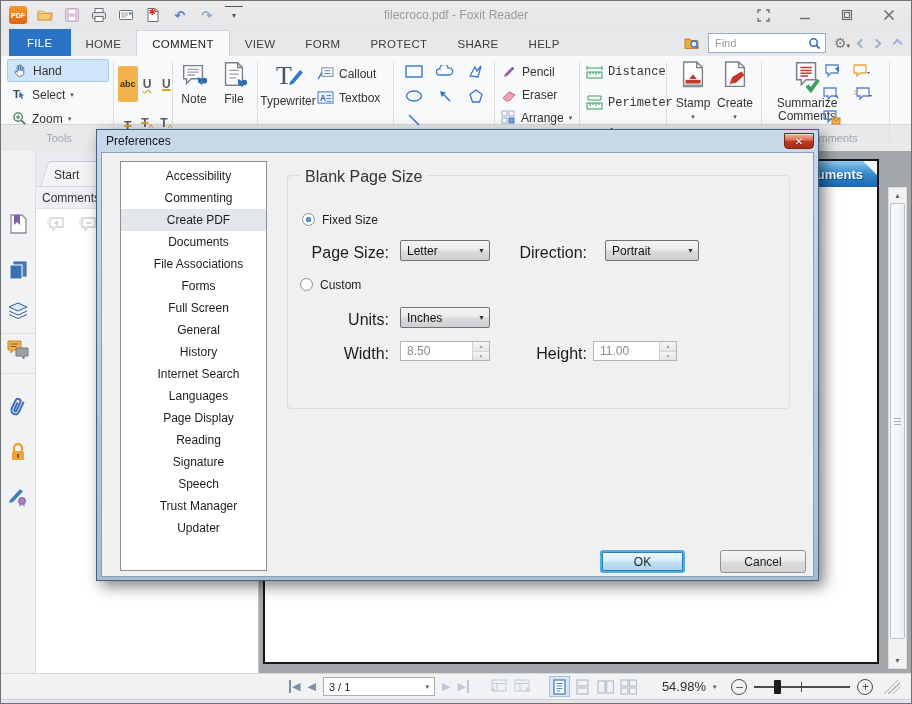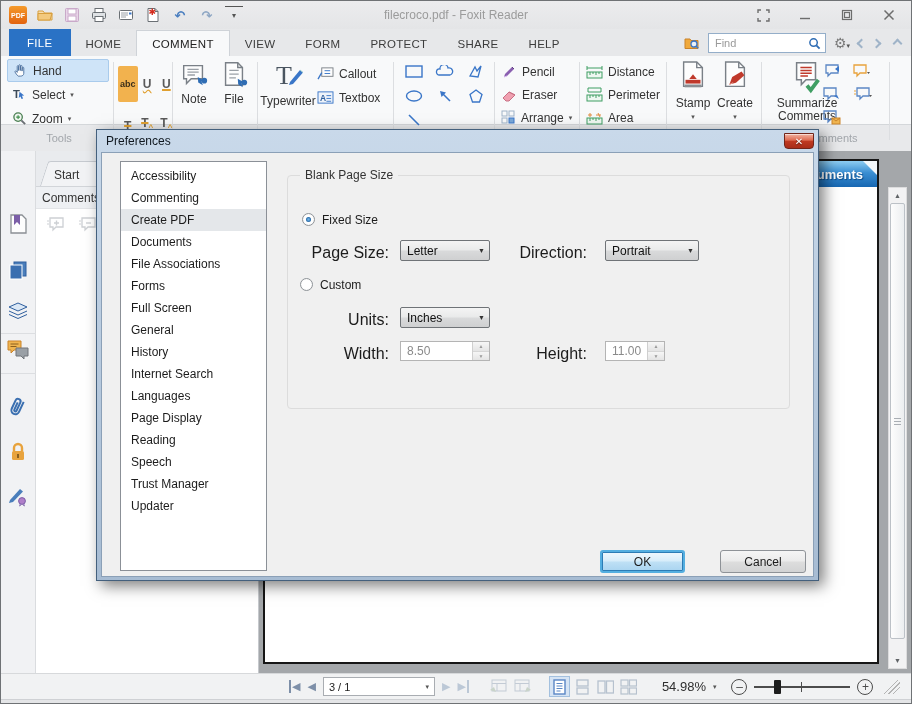--- a/index.html
+++ b/index.html
@@ -97,24 +97,24 @@
     background:linear-gradient(135deg,transparent 45%,#b4b4b4 45% 50%,transparent 50% 60%,#b4b4b4 60% 65%,transparent 65% 75%,#b4b4b4 75% 80%,transparent 80%); }
   .btmstrip { position:absolute; left:0; right:0; top:698px; height:6px; background:#e4e5e7; border-top:1px solid #cfd1d4; }
 
   
   .dialog { position:absolute; left:95px; top:128px; width:723px; height:452px; z-index:50;
     background:linear-gradient(#c9d9ea,#a7bcd3); border:1px solid #44607d; padding:0 4px 4px 4px; box-shadow:5px 5px 14px rgba(0,0,0,.5); }
   .dlg-title { height:22px; display:flex; align-items:center; padding-left:5px; font-size:12px; color:#101820; }
   .dlg-close { margin-left:auto; width:30px; height:16px; background:linear-gradient(#f2b3a2,#dd6a50 45%,#c03a22 50%,#a82d18); border:1px solid #71251a; border-radius:0 0 4px 4px; color:#fff; font-size:10px; font-weight:bold; display:flex; align-items:center; justify-content:center; text-shadow:0 1px 1px #5e1d10; box-shadow:inset 0 1px 0 rgba(255,255,255,.55); }
   .dlg-body { position:relative; background:#f0f0f0; border:1px solid #8ba0b7; height:425px; }
   .preflist { position:absolute; left:18px; top:8px; width:147px; height:410px; background:#fff; border:1px solid #8b9097; padding-top:3px; overflow:hidden; }
-  .pl-item { height:22px; line-height:22px; padding-left:10px; font-size:12px; color:#1c1c1c; white-space:nowrap; }
+  .pl-item { height:22px; line-height:22px; padding-left:10px; font-size:12px; color:#1c1c1c; white-space:nowrap;text-align:center; }
   .pl-item.sel { background:#e4e7ea; }
   .groupbox { position:absolute; left:185px; top:22px; width:503px; height:234px; border:1px solid #dcdcdc; border-radius:4px; }
-  .gb-label { position:absolute; left:12px; top:-8px; background:#f0f0f0; padding:0 5px; font-size:12px; color:#333; }
+  .gb-label { position:absolute; left:12px; top:-8px; background:#f0f0f0; padding:0 5px; font-size:16px; color:#333; }
   .radio { position:absolute; width:13px; height:13px; border:1px solid #8f9499; border-radius:50%; background:radial-gradient(#fff 55%,#e8e8e8); }
   .radio.checked::after { content:""; position:absolute; left:3px; top:3px; width:5px; height:5px; border-radius:50%; background:radial-gradient(#6db2e8 15%,#1d5f9e 70%); }
   .flabel { position:absolute; font-size:12px; color:#1c1c1c; }
   .rlabel { position:absolute; font-size:16px; color:#1c1c1c; text-align:right; }
   .combo { position:absolute; height:21px; border:1px solid #6f7377; border-radius:2px; background:linear-gradient(#f4f4f4,#e9eaea 48%,#d9dadb 52%,#cfd0d1); display:flex; align-items:center; padding:0 4px 0 6px; font-size:12px; color:#111; }
   .combo .arr { margin-left:auto; font-size:7px; color:#333; }
   .spinner { position:absolute; height:20px; background:#fff; border:1px solid #b4b4b4; display:flex; align-items:stretch; }
   .spinner .val { flex:1; display:flex; align-items:center; padding-left:6px; font-size:12px; color:#8a8a8a; }
   .spinbtns { width:17px; border-left:1px solid #cfcfcf; display:flex; flex-direction:column; }
   .spinbtns span { flex:1; display:flex; align-items:center; justify-content:center; font-size:5px; color:#9a9a9a; background:linear-gradient(#f6f6f6,#e4e4e4); }
@@ -380,21 +380,21 @@
             <rect x="8" y="1" width="5" height="5" fill="none" stroke="#9fb3c8"></rect>
             <rect x="1" y="8" width="5" height="5" fill="none" stroke="#9fb3c8"></rect>
             <rect x="8" y="8" width="5" height="5" fill="#7aa8d8" stroke="#3a76c8"></rect>
           </svg>
         <span>Arrange</span>
           <span class="dd">▾</span>
       </div>
     </div>
     <div class="rsep" style="left:578px;"></div>
 
-    <div class="coltwo" style="left:585px; top:8px; gap:8px;">
+    <div class="coltwo" style="left:585px; top:8px; gap:16px;font-family:Liberation Mono, monospace;">
       <div class="smbtn">
         <svg width="17" height="15" viewBox="0 0 17 15">
             <path d="M1 4h15" stroke="#3f9e63"></path>
             <path d="M1 2v4M16 2v4" stroke="#3f9e63"></path>
             <rect x="1" y="8" width="15" height="6" fill="#eef7f1" stroke="#3f9e63"></rect>
             <path d="M4 8v3M7 8v2M10 8v3M13 8v2" stroke="#3f9e63"></path>
           </svg>
         <span>Distance</span>
       </div>
       <div class="smbtn">
@@ -658,20 +658,21 @@
         <div class="pl-item">Documents</div>
         <div class="pl-item">File Associations</div>
         <div class="pl-item">Forms</div>
         <div class="pl-item">Full Screen</div>
         <div class="pl-item">General</div>
         <div class="pl-item">History</div>
         <div class="pl-item">Internet Search</div>
         <div class="pl-item">Languages</div>
         <div class="pl-item">Page Display</div>
         <div class="pl-item">Reading</div>
+        <div class="pl-item">Signature</div>
         <div class="pl-item">Speech</div>
         <div class="pl-item">Trust Manager</div>
         <div class="pl-item">Updater</div>
       </div>
 
       <div class="groupbox">
         <span class="gb-label">Blank Page Size</span>
       </div>
 
       <span class="radio checked" style="left:200px; top:60px;"></span>
@@ -699,21 +700,21 @@
 
       <span class="rlabel" style="left:200px; top:192px; width:87px;">Width:</span>
       <div class="spinner" style="left:298px; top:188px; width:90px;text-align:center;">
         <span class="val">8.50</span>
         <span class="spinbtns">
             <span>▲</span>
             <span>▼</span>
           </span>
       </div>
       <span class="rlabel" style="left:400px; top:192px; width:85px;">Height:</span>
-      <div class="spinner" style="left:503px; top:188px; width:60px;">
+      <div class="spinner" style="left:491px; top:188px; width:84px;">
         <span class="val">11.00</span>
         <span class="spinbtns">
             <span>▲</span>
             <span>▼</span>
           </span>
       </div>
 
       <div class="dlgbtn ok">OK</div>
       <div class="dlgbtn cancel">Cancel</div>
     </div>

